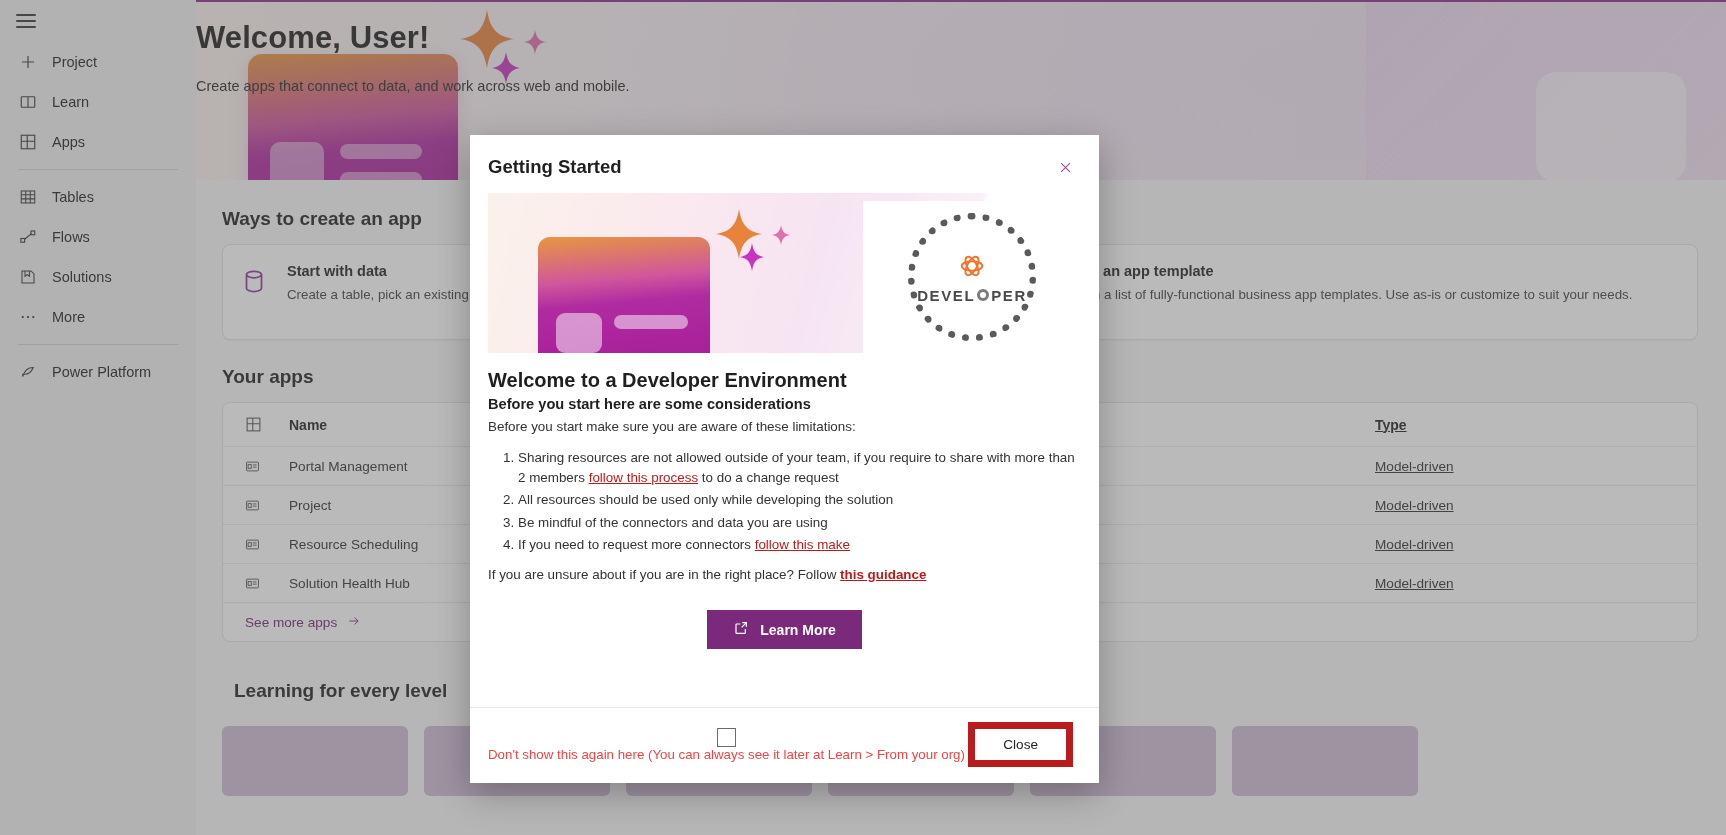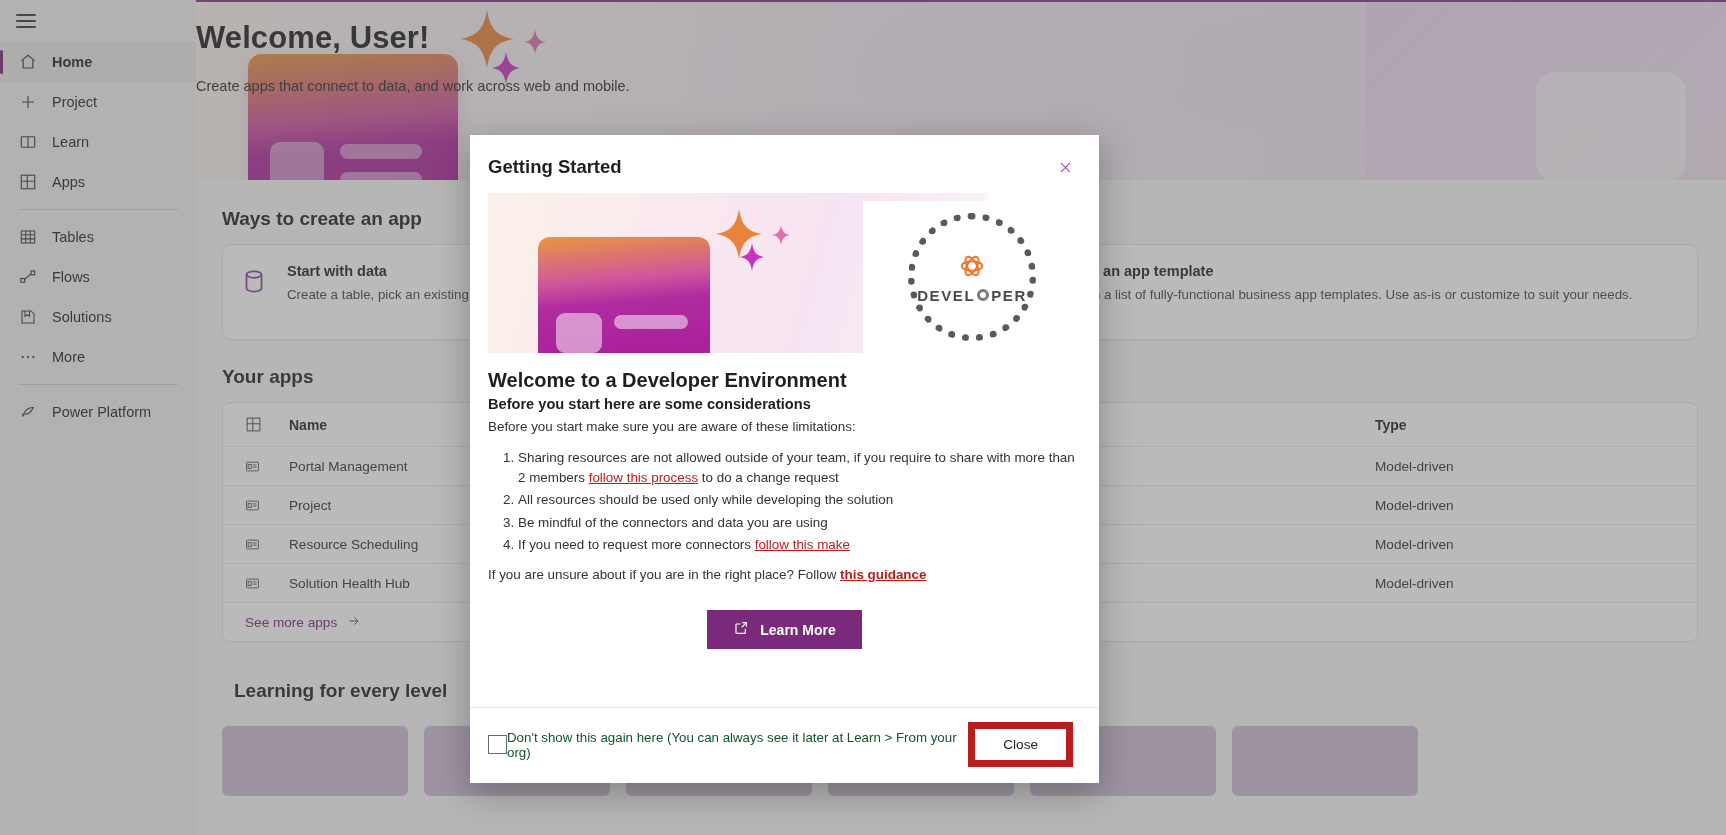--- a/index.html
+++ b/index.html
@@ -227,21 +227,21 @@
     color: #333;
   }
   .trow.head {
     font-weight: 600;
     color: #242424;
     font-size: 14px;
     height: 44px;
   }
   .tcell-icon { flex: 0 0 44px; color: #555; display:flex; align-items:center;}
   .tcell-name { flex: 1 1 auto; }
-  .tcell-type { flex: 0 0 300px; }
+  .tcell-type { flex: 0 0 300px; text-decoration: underline; }
   .see-more {
     display: flex;
     align-items: center;
     gap: 9px;
     height: 38px;
     padding-left: 22px;
     font-size: 13.6px;
     color: #742774;
     cursor: pointer;
   }
@@ -414,21 +414,22 @@
     padding: 14px 26px 16px 18px;
     display: flex;
     align-items: center;
     justify-content: space-between;
   }
   .chk-row {
     display: flex;
     align-items: center;
     gap: 0;
     font-size: 13.3px;
-    color: #14532d;
+    color: #ef4444;
+    flex-direction: column;
   }
   .chk-box {
     width: 19px; height: 19px;
     border: 1.5px solid #6b6b6b;
     background: #fff;
     cursor: pointer;
     flex: 0 0 19px;
   }
   .close-btn {
     border: 7px solid #b91c1c;
@@ -449,29 +450,20 @@
 
     <nav class="sidebar">
       <div class="hamburger-row">
         <div class="hamburger">
             <i></i>
             <i></i>
             <i></i>
           </div>
       </div>
 
-      <div class="nav-item active">
-        <span class="nav-icon">
-          <svg width="18" height="18" viewBox="0 0 24 24" fill="none" stroke="currentColor" stroke-width="1.6">
-              <path d="M3 10.5 12 3l9 7.5"></path>
-              <path d="M5.5 9.5V20h13V9.5"></path>
-            </svg>
-        </span>
-        <span>Home</span>
-      </div>
 
       <div class="nav-item">
         <span class="nav-icon">
           <svg width="18" height="18" viewBox="0 0 24 24" stroke="currentColor" stroke-width="1.6">
               <path d="M12 4v16M4 12h16"></path>
             </svg>
         </span>
         <span>Project</span>
       </div>
 

